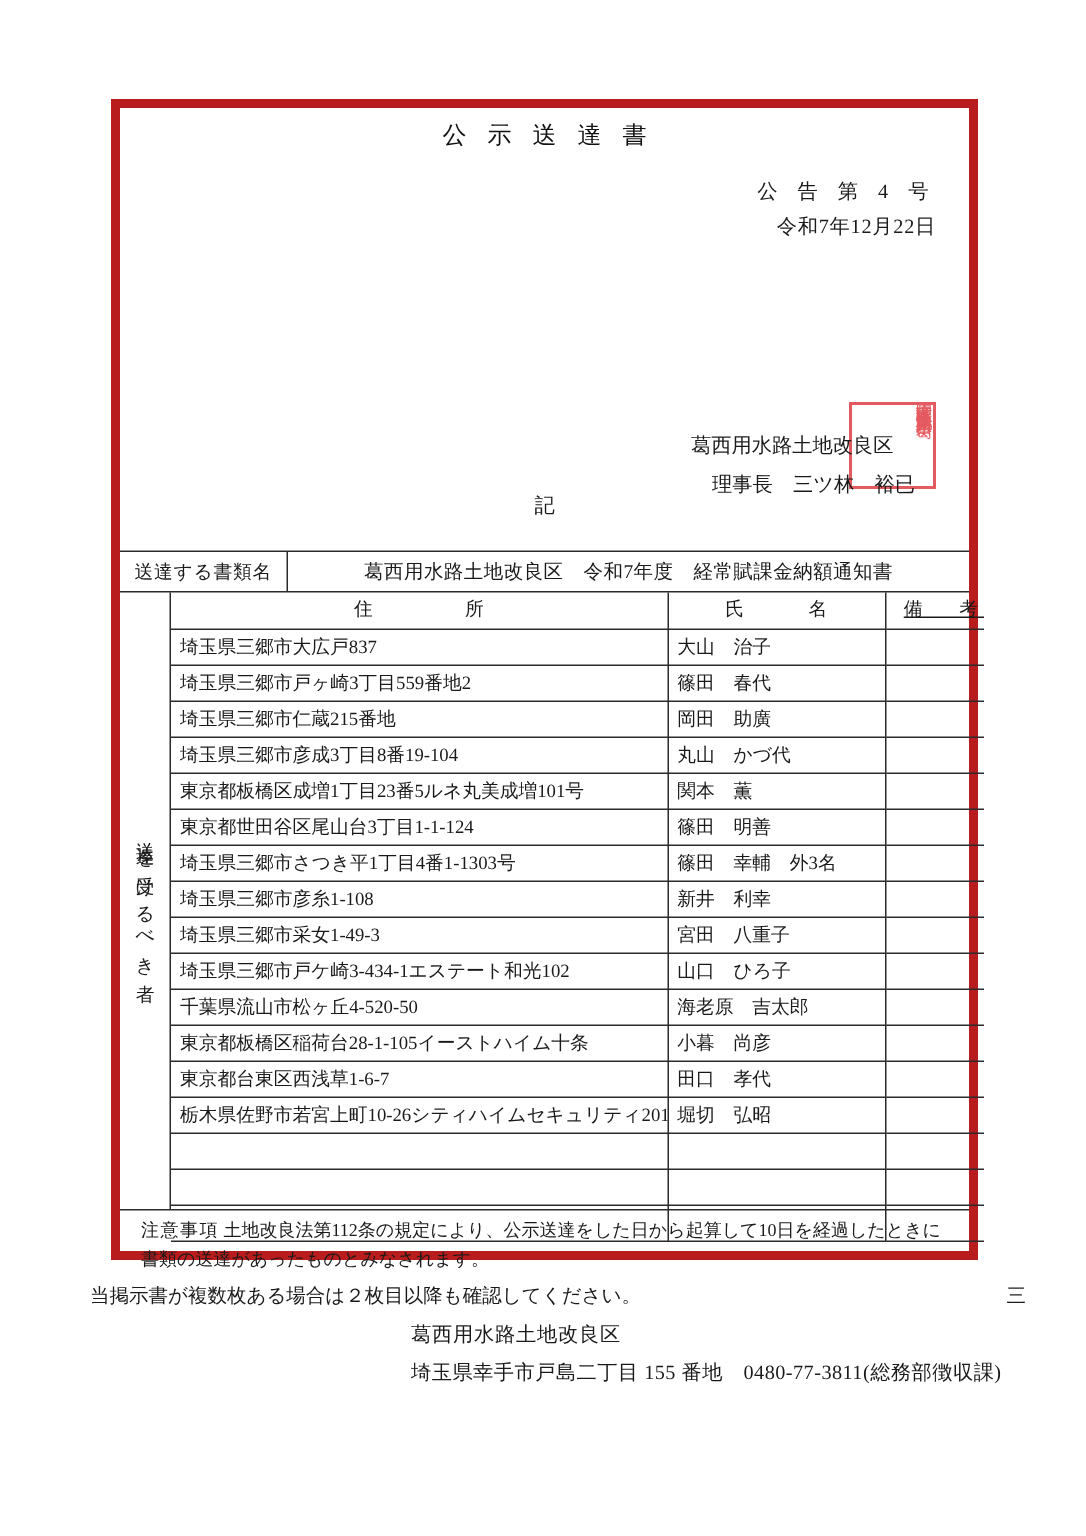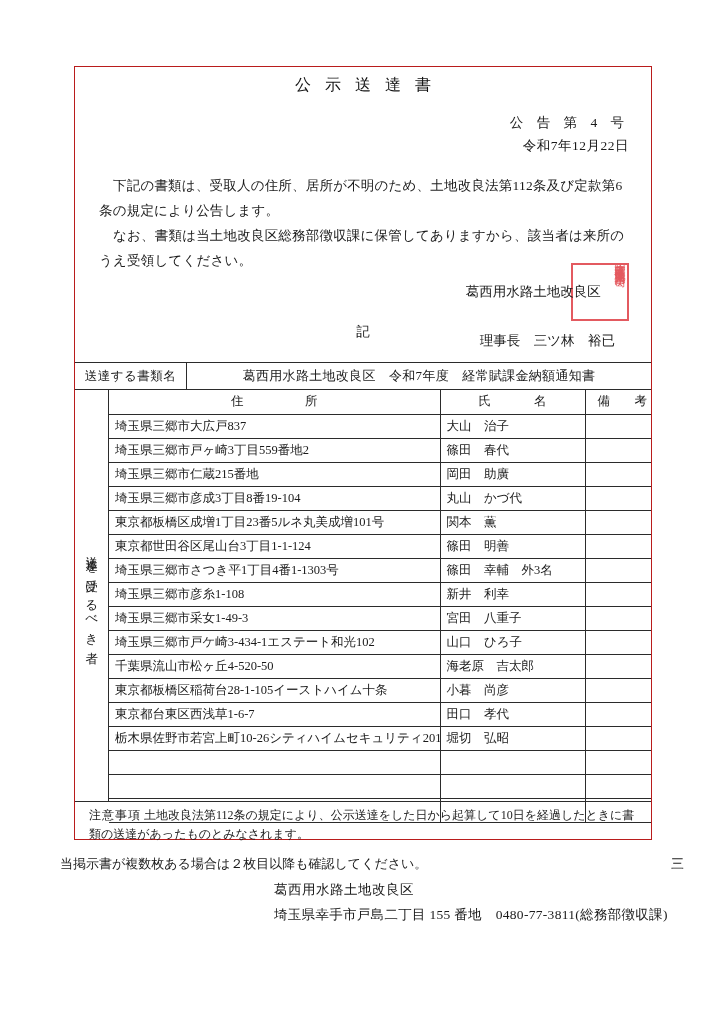--- a/index.html
+++ b/index.html
@@ -21,21 +21,21 @@
     width: 724px;
     height: 1024px;
   }
   
   .doc-box {
     position: absolute;
     left: 74px;
     top: 66px;
     width: 578px;
     height: 774px;
-    border: 1px solid #b91c1c;
+    border: 6px solid #b91c1c;
     box-sizing: border-box;
   }
   
   .title {
     position: absolute;
     left: 0; top: 8px;
     width: 100%;
     text-align: center;
     font-size: 16px;
     letter-spacing: 14px;
@@ -74,21 +74,20 @@
   .org-block {
     position: absolute;
     right: 36px;
     top: 212px;
     font-size: 13.5px;
     line-height: 26px;
     text-align: left;
   }
   .org-block .line2 {
     padding-left: 14px;
-    margin-top: 23px;
   }
   .ki {
     position: absolute;
     left: 50%;
     top: 256px;
     transform: translateX(-50%);
     font-size: 13.5px;
   }
   
   .seal {
@@ -189,20 +188,21 @@
     box-sizing: border-box;
     font-weight: normal;
     white-space: nowrap;
     overflow: hidden;
   }
   table.addr tr:first-child th {
     border-top: none;
   }
   table.addr th:last-child, table.addr td:last-child {
     border-right: none;
+    text-decoration: underline;
   }
   table.addr th {
     text-align: center;
     letter-spacing: 6px;
     text-indent: 6px;
   }
   td.addr-cell {
     padding-left: 16px;
   }
   td.name-cell {
@@ -263,24 +263,20 @@
 
 <div class="page">
 
   <div class="doc-box">
 
     <div class="title">公示送達書</div>
 
     <div class="kokoku-no">公 告 第 4 号</div>
     <div class="date-line">令和7年12月22日</div>
 
-    <div class="para">
-      <p class="indent">下記の書類は、受取人の住所、居所が不明のため、土地改良法第112条及び定款第6条の規定により公告します。</p>
-      <p class="indent">なお、書類は当土地改良区総務部徴収課に保管してありますから、該当者は来所のうえ受領してください。</p>
-    </div>
 
     <div class="seal">葛西用水路土地改良区理事長之印</div>
 
     <div class="org-block">
       <div>葛西用水路土地改良区</div>
       <div class="line2">理事長　三ツ林　裕已</div>
     </div>
 
     <div class="ki">記</div>
 

